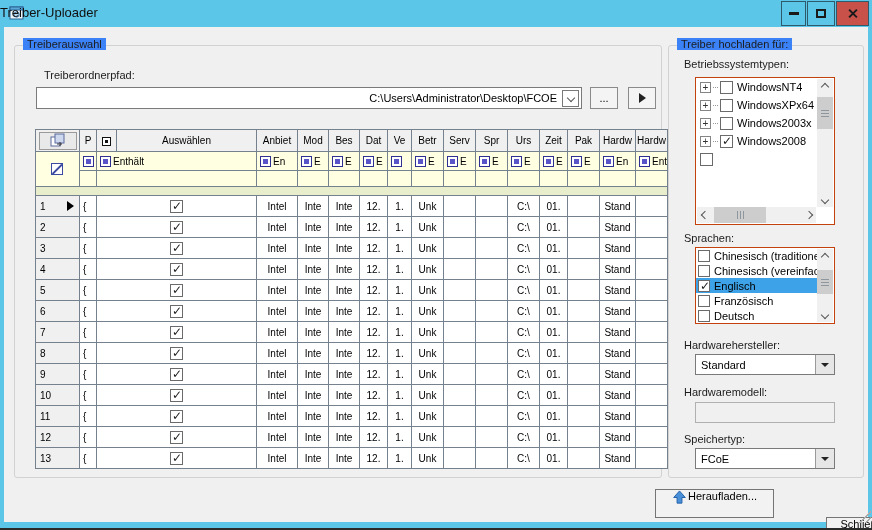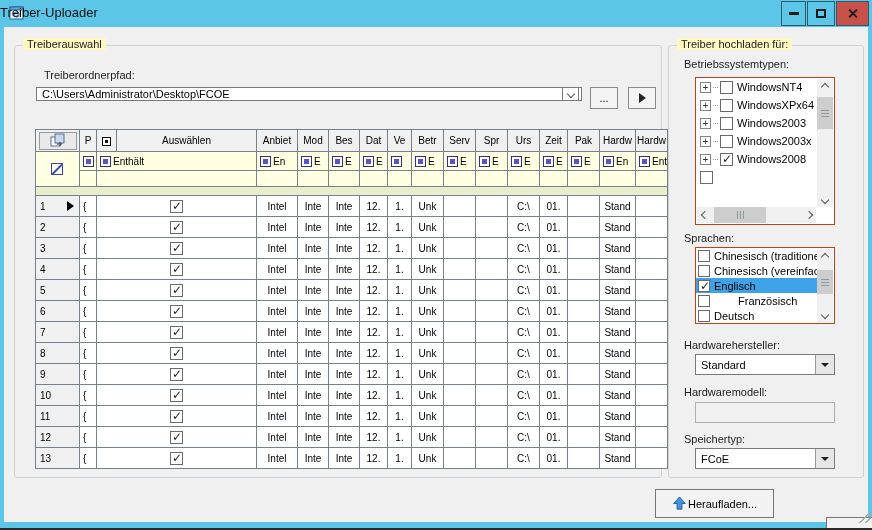--- a/index.html
+++ b/index.html
@@ -17,21 +17,21 @@
   .wbtn.close { left:836px; width:33px; background:#c8524a; }
   .glyph-min { width:10px; height:3px; background:#1a1a1a; }
   .glyph-max { width:10px; height:9px; border:2px solid #1a1a1a; background:transparent; }
   .glyph-close { position:relative; width:11px; height:11px; }
   .glyph-close::before,.glyph-close::after { content:""; position:absolute; left:5px; top:0; width:2px; height:11px; background:#1a1a1a; }
   .glyph-close::before { transform:rotate(45deg); }
   .glyph-close::after { transform:rotate(-45deg); }
   
   .content { position:absolute; left:4px; top:27px; right:4px; bottom:6px; background:#f0f0f0; }
   .groupbox { position:absolute; border:1px solid #d2d2d2; border-radius:3px; }
-  .grouplabel { position:absolute; top:-8px; left:8px; background:#fef9c3; padding:0 4px; font-size:11px; color:#1c1c1c; }
+  .grouplabel { position:absolute; top:-8px; left:8px; background:#3b82f6; padding:0 4px; font-size:11px; color:#1c1c1c; }
   .lbl { position:absolute; font-size:11px; color:#1c1c1c; white-space:nowrap; }
   
   .combo { position:absolute; background:#fff; border:1px solid #7a7a7a; font-size:11px; color:#000;
            display:flex; align-items:center; overflow:hidden; }
   .combo .val { flex:1; padding:0 5px; white-space:nowrap; overflow:hidden; }
   .combo .drop { width:19px; align-self:stretch; display:flex; align-items:center; justify-content:center; }
   .combo .drop.boxed { border:1px solid #7a7a7a; width:17px; height:17px; align-self:center; margin-right:2px; }
   .tri-down { width:0; height:0; border-left:4px solid transparent; border-right:4px solid transparent; border-top:4px solid #222; }
   .chev { display:inline-block; width:6px; height:6px; border-right:1.6px solid #555; border-bottom:1.6px solid #555; }
   .chev.up { transform:rotate(-135deg); } .chev.down { transform:rotate(45deg); }
@@ -78,21 +78,21 @@
   .litem .cb { width:12px; height:12px; margin-right:4px; flex:none; }
   .litem.sel { background:#3da2e8; }
   .sb-v { position:absolute; top:1px; bottom:1px; right:1px; width:16px; background:#f0f0f0; }
   .sb-h { position:absolute; left:1px; right:18px; bottom:1px; height:16px; background:#f0f0f0; }
   .sb-btn { position:absolute; width:16px; height:15px; display:flex; align-items:center; justify-content:center; background:#f0f0f0; }
   .sb-thumb { position:absolute; background:#cdcdcd; display:flex; align-items:center; justify-content:center; }
   .grip-v { width:8px; height:7px; background:repeating-linear-gradient(0deg,#8e979e 0 1px,transparent 1px 3px); }
   .grip-h { width:7px; height:8px; background:repeating-linear-gradient(90deg,#8e979e 0 1px,transparent 1px 3px); }
   .input-dis { position:absolute; background:#f0f0f0; border:1px solid #b0b0b0; }
   .footer-btn { position:absolute; background:#f2f2f2; border:1px solid #757575; font-size:11px; color:#000;
-                display:flex; align-items:center; justify-content:center; gap:1px; }
+                display:flex; align-items:flex-start; justify-content:center; gap:1px; }
   .resize-grip { position:absolute; left:851px; top:480px; width:16px; height:16px;
                  background:repeating-linear-gradient(135deg,#aaa 0 1.5px,transparent 1.5px 4.5px);
                  clip-path:polygon(100% 0,100% 100%,0 100%); }
 </style>
 </head>
 <body>
 
 <div class="window">
   <div class="titlebar">
     <div class="app-icon">
@@ -113,21 +113,21 @@
         <div class="glyph-close"></div>
       </div>
   </div>
 
   <div class="content">
 
     <div class="groupbox" style="left:10px; top:18px; width:648px; height:433px;">
       <span class="grouplabel">Treiberauswahl</span>
     </div>
     <div class="lbl" style="left:40px; top:42px;">Treiberordnerpfad:</div>
-    <div class="combo" style="left:32px; top:60px; width:546px; height:14px;">
+    <div class="combo" style="left:32px; top:60px; width:546px; height:22px;text-align:right;">
       <span class="val">C:\Users\Administrator\Desktop\FCOE</span>
       <span class="drop boxed">
           <span class="chev down"></span>
         </span>
     </div>
     <div class="btn" style="left:586px; top:60px; width:28px; height:22px;">
       <span>...</span>
     </div>
     <div class="btn" style="left:624px; top:60px; width:28px; height:22px;">
       <span class="tri-right"></span>
@@ -479,26 +479,20 @@
           <div class="titem">
             <span class="expand"></span>
             <span class="tdash"></span>
             <span class="cb"></span>
             <span class="tlabel">WindowsXPx64</span>
           </div>
           <div class="titem">
             <span class="expand"></span>
             <span class="tdash"></span>
             <span class="cb"></span>
-            <span class="tlabel">Windows2003</span>
-          </div>
-          <div class="titem">
-            <span class="expand"></span>
-            <span class="tdash"></span>
-            <span class="cb"></span>
             <span class="tlabel">Windows2003x</span>
           </div>
           <div class="titem">
             <span class="expand"></span>
             <span class="tdash"></span>
             <span class="cb checked"></span>
             <span class="tlabel">Windows2008</span>
           </div>
           <div class="titem">
             <span class="cb"></span>
@@ -539,21 +533,21 @@
           <div class="litem">
             <span class="cb"></span>
             <span style="overflow:hidden;">Chinesisch (vereinfacht)</span>
           </div>
           <div class="litem sel">
             <span class="cb checked"></span>
             <span style="overflow:hidden;">Englisch</span>
           </div>
           <div class="litem">
             <span class="cb"></span>
-            <span style="overflow:hidden;margin-left:24px;">Französisch</span>
+            <span style="overflow:hidden;">Französisch</span>
           </div>
           <div class="litem">
             <span class="cb"></span>
             <span style="overflow:hidden;">Deutsch</span>
           </div>
         </div>
       <div class="sb-v">
         <div class="sb-btn" style="top:0;">
             <span class="chev up"></span>
           </div>

